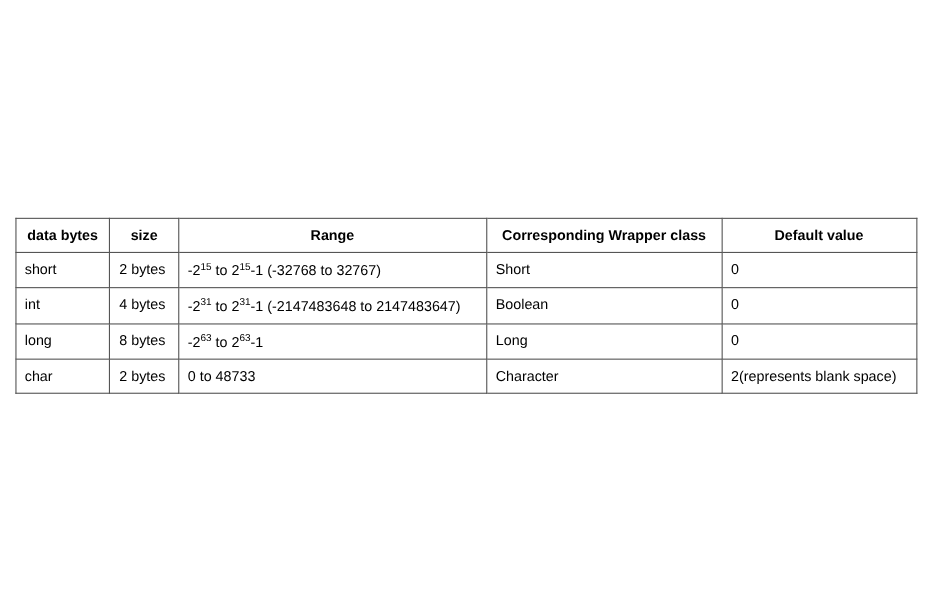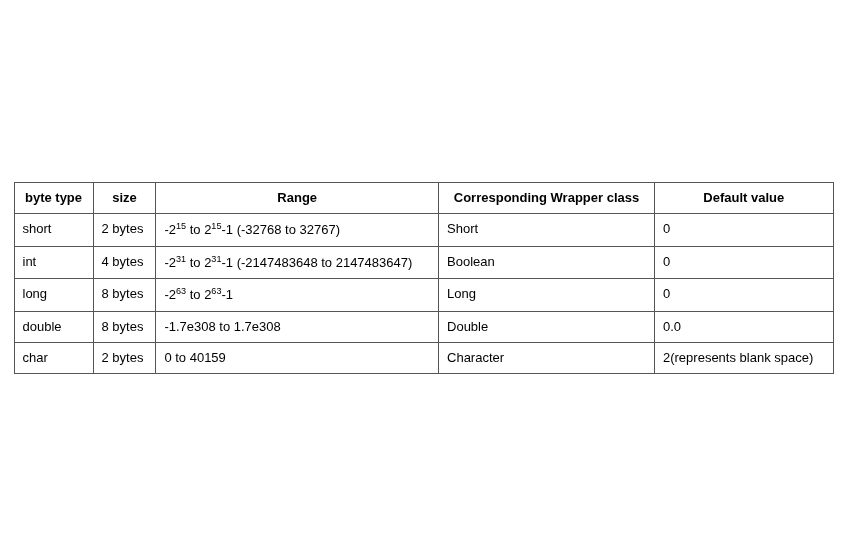--- a/index.html
+++ b/index.html
@@ -44,21 +44,21 @@
       font-weight: normal;
     }
   </style>
 </head>
 <body>
 
 <div class="table-wrapper">
   <table>
     <thead>
       <tr>
-        <th>byte type</th>
+        <th>data bytes</th>
         <th>size</th>
         <th>Range</th>
         <th>Corresponding Wrapper class</th>
         <th>Default value</th>
       </tr>
     </thead>
     <tbody id="table-body">
         <tr>
           <td>short</td>
           <td>2 bytes</td>
@@ -74,28 +74,21 @@
           <td>0</td>
         </tr>
         <tr>
           <td>long</td>
           <td>8 bytes</td>
           <td>-2<sup>63</sup> to 2<sup>63</sup>-1</td>
           <td>Long</td>
           <td>0</td>
         </tr>
         <tr>
-          <td>double</td>
-          <td>8 bytes</td>
-          <td>-1.7e308 to 1.7e308</td>
-          <td>Double</td>
-          <td>0.0</td>
-        </tr>
-        <tr>
           <td>char</td>
           <td>2 bytes</td>
-          <td>0 to 40159</td>
+          <td>0 to 48733</td>
           <td>Character</td>
           <td>2(represents blank space)</td>
         </tr>
       </tbody>
   </table>
 </div>
 
 </body></html>

